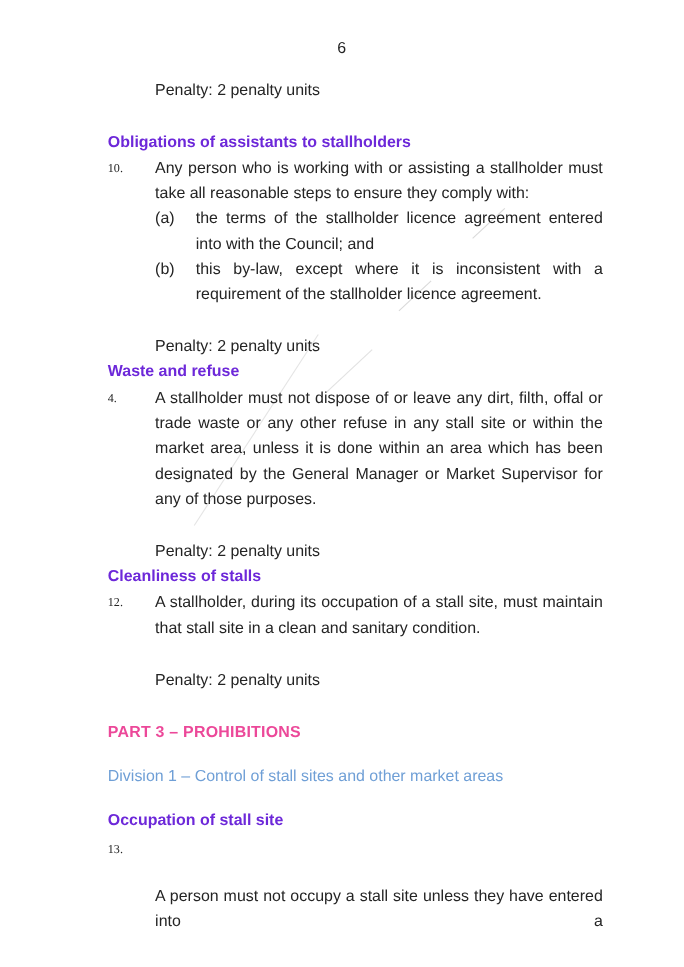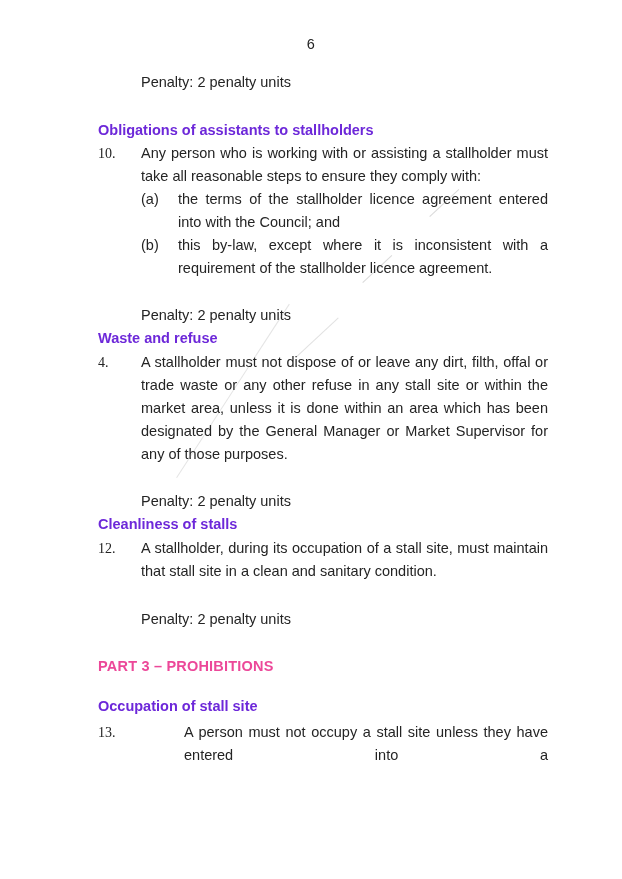--- a/index.html
+++ b/index.html
@@ -42,21 +42,21 @@
     color: #6f9fd6;
   }
   .clause {
     display: flex;
     align-items: flex-start;
   }
   .clause-number {
     width: 43px;
     flex: 0 0 43px;
     font-family: "Liberation Serif", serif;
-    font-size: 14px;
+    font-size: 11px;
   }
   .clause-body {
     flex: 1;
   }
   .clause-text {
     margin: 0;
     text-align: justify;
   }
   .clause-text.force-justify {
     text-align-last: justify;
@@ -76,21 +76,21 @@
     text-align: justify;
   }
   
   .mt15 { margin-top: 15px; }
   .mt17 { margin-top: 17px; }
   .mt24 { margin-top: 24px; }
   .mt25 { margin-top: 25px; }
   .mt23 { }
   .mt0  { margin-top: 0; }
   .mt1  { margin-top: 1px; }
-  .mt3  { margin-top: 3px; }
+  .mt3  { margin-top: 3px; flex-direction: column; }
   
   .scan-line {
     position: absolute;
     height: 0;
     border-top: 1.5px solid rgba(120, 120, 120, 0.28);
     transform-origin: left bottom;
     pointer-events: none;
   }
   .scan-a { left: 430px; top: 216px; width: 40px;  transform: rotate(-43deg); }
   .scan-b { left: 363px; top: 282px; width: 40px;  transform: rotate(-43deg); }
@@ -144,20 +144,21 @@
       <div class="clause-number">12.</div>
       <div class="clause-body">
         <p class="clause-text">A stallholder, during its occupation of a stall site, must maintain that stall site in a clean and sanitary condition.</p>
       </div>
     </div>
 
     <div class="penalty-line mt25">Penalty: 2 penalty units</div>
 
     <div class="part-heading mt24">PART 3 – PROHIBITIONS</div>
 
+    <div class="division-heading mt17">Division 1 – Control of stall sites and other market areas</div>
 
     <div class="section-heading mt17">Occupation of stall site</div>
 
     <div class="clause mt3">
       <div class="clause-number">13.</div>
       <div class="clause-body">
         <p class="clause-text force-justify">A person must not occupy a stall site unless they have entered into a</p>
       </div>
     </div>
 

